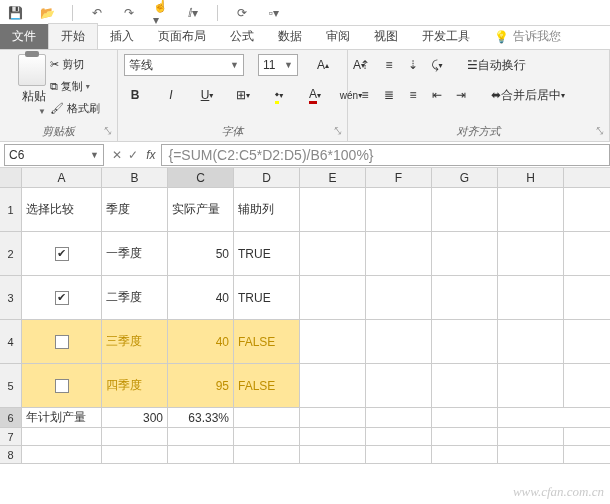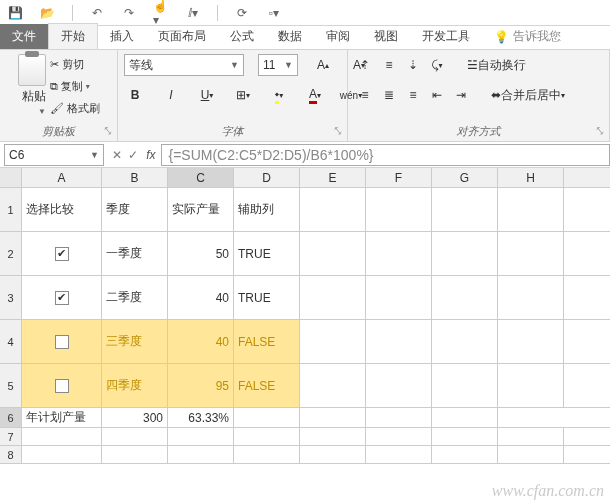--- a/index.html
+++ b/index.html
@@ -62,21 +62,21 @@
 .hl { background: #ffe699; }
 .hl-text { color: #bf8f00; }
 
 .checkbox { width: 14px; height: 14px; border: 1px solid #888; background: #fff; display: flex; align-items: center; justify-content: center; font-size: 11px; }
 
 .active-cell { outline: 2px solid #217346; outline-offset: -1px; position: relative; }
 .active-cell::after { content:""; position:absolute; right:-3px; bottom:-3px; width:5px; height:5px; background:#217346; }
 
 .ch.sel, .ch.c-C.sel { background: #d5d5d5; }
 
-.watermark { position: absolute; right: 6px; bottom: 4px; font-size: 16px; color: rgba(150,150,150,0.5); font-style: italic; font-family: Georgia, serif; }
+.watermark { position: absolute; right: 6px; bottom: 4px; font-size: 13px; color: rgba(150,150,150,0.5); font-style: italic; font-family: Georgia, serif; }
 </style>
 </head>
 <body>
 
 <div class="qat">
   <span class="ic">💾</span>
   <span class="ic">📂</span>
   <span class="sep"></span>
   <span class="ic">↶</span>
   <span class="ic">↷</span>

